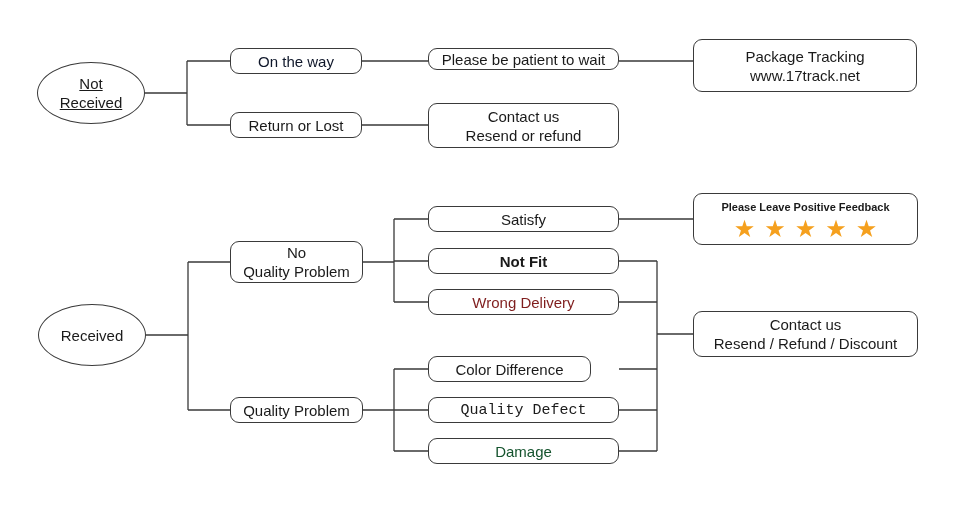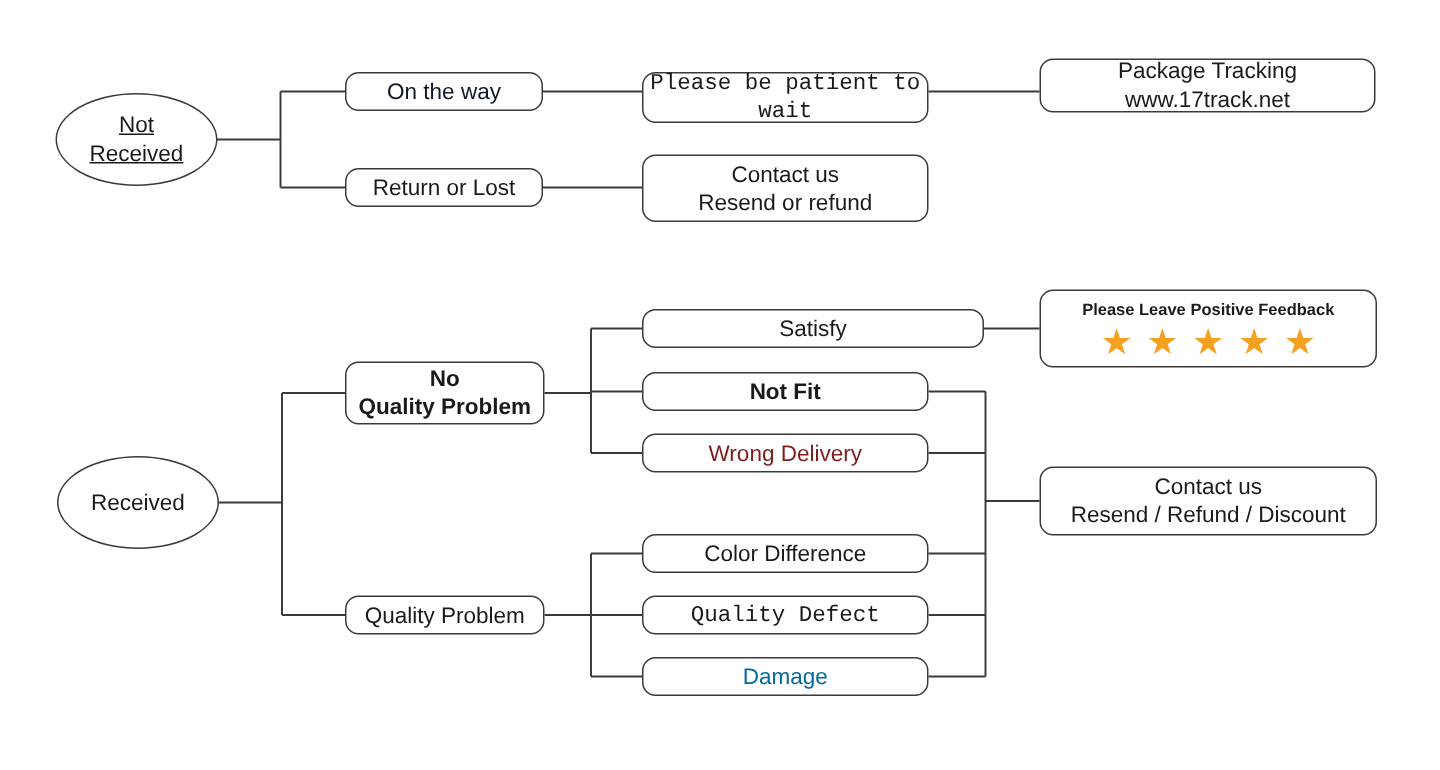--- a/index.html
+++ b/index.html
@@ -31,33 +31,33 @@
     font-size: 15px;
     line-height: 19px;
     color: #1a1a1a;
   }
   .rounded { border-radius: 9px; }
   .ellipse { border-radius: 50%; }
 
   
   .n-not-received   { left: 37px;  top: 62px;  width: 108px; height: 62px; text-decoration: underline; }
   .n-on-the-way     { left: 230px; top: 48px;  width: 132px; height: 26px; }
-  .n-please-patient { left: 428px; top: 48px;  width: 191px; height: 34px; font-family: Liberation Mono, monospace; }
-  .n-package        { left: 693px; top: 39px;  width: 224px; height: 36px; }
+  .n-please-patient { left: 428px; top: 48px;  width: 191px; height: 22px; }
+  .n-package        { left: 693px; top: 39px;  width: 224px; height: 53px; }
   .n-return-lost    { left: 230px; top: 112px; width: 132px; height: 26px; }
   .n-contact1       { left: 428px; top: 103px; width: 191px; height: 45px; }
 
   
   .n-received       { left: 38px;  top: 304px; width: 108px; height: 62px; }
   .n-no-qp          { left: 230px; top: 241px; width: 133px; height: 42px; }
   .n-qp             { left: 230px; top: 397px; width: 133px; height: 26px; }
-  .n-satisfy        { left: 428px; top: 206px; width: 228px; height: 26px; }
+  .n-satisfy        { left: 428px; top: 206px; width: 191px; height: 26px; }
   .n-not-fit        { left: 428px; top: 248px; width: 191px; height: 26px; font-weight: bold; }
   .n-wrong-del      { left: 428px; top: 289px; width: 191px; height: 26px; }
-  .n-color-diff     { left: 428px; top: 356px; width: 191px; height: 26px; }
+  .n-color-diff     { left: 428px; top: 356px; width: 163px; height: 26px; }
   .n-q-defect       { left: 428px; top: 397px; width: 191px; height: 26px; font-family: Liberation Mono, monospace; }
   .n-damage         { left: 428px; top: 438px; width: 191px; height: 26px; }
   .n-feedback       { left: 693px; top: 193px; width: 225px; height: 52px;
                       flex-direction: column; justify-content: center; padding-top: 2px; }
   .n-contact2       { left: 693px; top: 311px; width: 225px; height: 46px; }
 
   .feedback-title { font-size: 11px; line-height: 16px; white-space: nowrap; font-weight: bold; }
   .stars {
     font-size: 24px;
     line-height: 26px;
@@ -87,29 +87,29 @@
 Received</div>
   <div class="node rounded n-on-the-way" style="border-color: rgb(58, 58, 58); color: #0f172a;">On the way</div>
   <div class="node rounded n-please-patient" style="border-color: rgb(58, 58, 58); color: rgb(26, 26, 26);">Please be patient to wait</div>
   <div class="node rounded n-package" style="border-color: rgb(58, 58, 58); color: rgb(26, 26, 26);">Package Tracking
 www.17track.net</div>
   <div class="node rounded n-return-lost" style="border-color: rgb(58, 58, 58); color: rgb(26, 26, 26);">Return or Lost</div>
   <div class="node rounded n-contact1" style="border-color: rgb(58, 58, 58); color: rgb(26, 26, 26);">Contact us
 Resend or refund</div>
 
   <div class="node ellipse n-received" style="border-color: rgb(58, 58, 58); color: rgb(26, 26, 26);">Received</div>
-  <div class="node rounded n-no-qp" style="border-color: rgb(58, 58, 58); color: rgb(26, 26, 26); font-weight: bold;">No
+  <div class="node rounded n-no-qp" style="border-color: rgb(58, 58, 58); color: rgb(26, 26, 26);">No
 Quality Problem</div>
   <div class="node rounded n-qp" style="border-color: rgb(58, 58, 58); color: rgb(26, 26, 26);">Quality Problem</div>
   <div class="node rounded n-satisfy" style="border-color: rgb(58, 58, 58); color: rgb(26, 26, 26);">Satisfy</div>
   <div class="node rounded n-not-fit" style="border-color: rgb(58, 58, 58); color: rgb(26, 26, 26);">Not Fit</div>
   <div class="node rounded n-wrong-del" style="border-color: rgb(58, 58, 58); color: #7f1d1d;">Wrong Delivery</div>
   <div class="node rounded n-color-diff" style="border-color: rgb(58, 58, 58); color: rgb(26, 26, 26);">Color Difference</div>
   <div class="node rounded n-q-defect" style="border-color: rgb(58, 58, 58); color: rgb(26, 26, 26);">Quality Defect</div>
-  <div class="node rounded n-damage" style="border-color: rgb(58, 58, 58); color: #0369a1;">Damage</div>
+  <div class="node rounded n-damage" style="border-color: rgb(58, 58, 58); color: #14532d;">Damage</div>
 
   <div class="node rounded n-feedback" style="border-color: rgb(58, 58, 58); color: rgb(26, 26, 26);">
     <div class="feedback-title">Please Leave Positive Feedback</div>
     <div class="stars" style="color: rgb(245, 160, 30);">★★★★★</div>
   </div>
 
   <div class="node rounded n-contact2" style="border-color: rgb(58, 58, 58); color: rgb(26, 26, 26);">Contact us
 Resend / Refund / Discount</div>
 
 </div>

